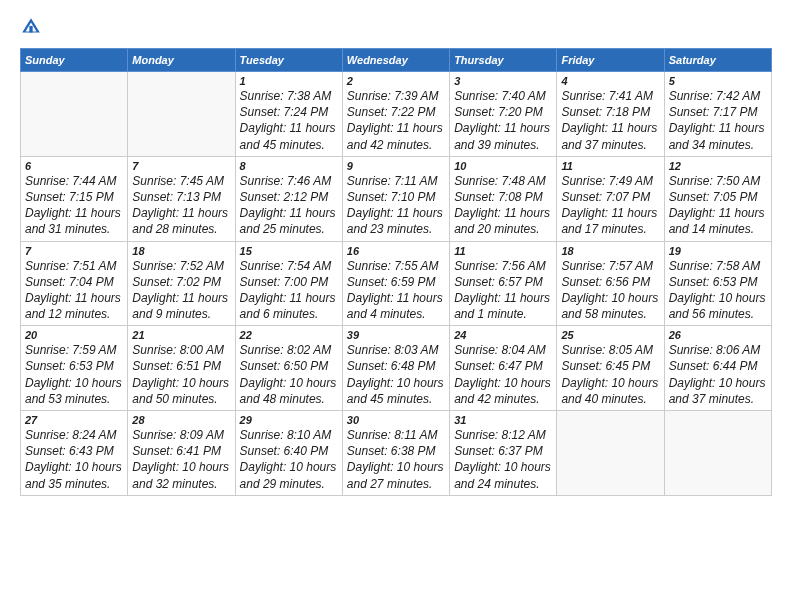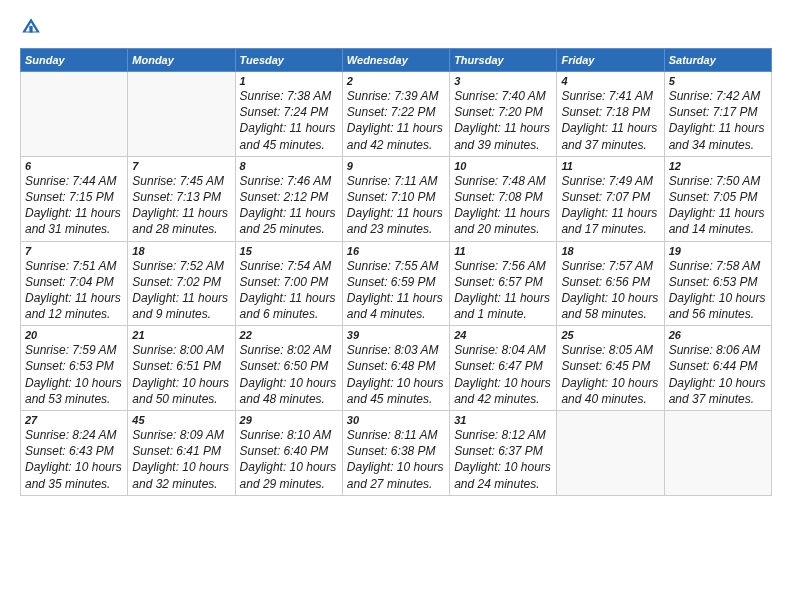--- a/index.html
+++ b/index.html
@@ -293,21 +293,21 @@
           </td>
         </tr>
         <tr>
           <td>
             <span class="day-num">27</span>
             <div class="day-info">Sunrise: 8:24 AM
 Sunset: 6:43 PM
 Daylight: 10 hours and 35 minutes.</div>
           </td>
           <td>
-            <span class="day-num">45</span>
+            <span class="day-num">28</span>
             <div class="day-info">Sunrise: 8:09 AM
 Sunset: 6:41 PM
 Daylight: 10 hours and 32 minutes.</div>
           </td>
           <td>
             <span class="day-num">29</span>
             <div class="day-info">Sunrise: 8:10 AM
 Sunset: 6:40 PM
 Daylight: 10 hours and 29 minutes.</div>
           </td>

